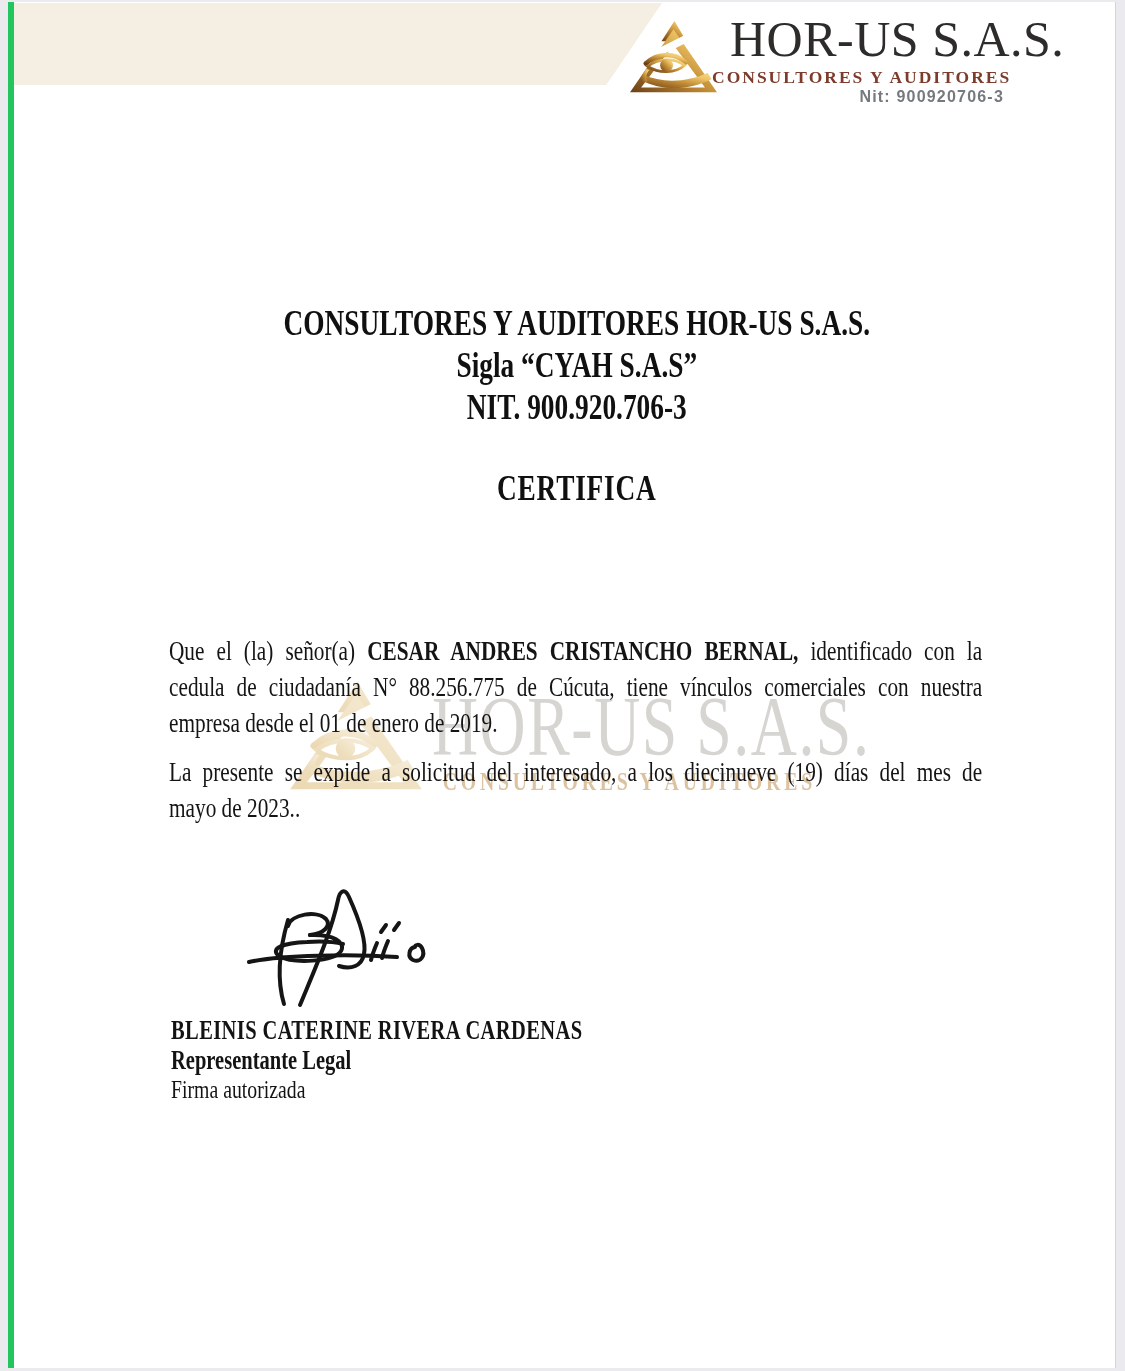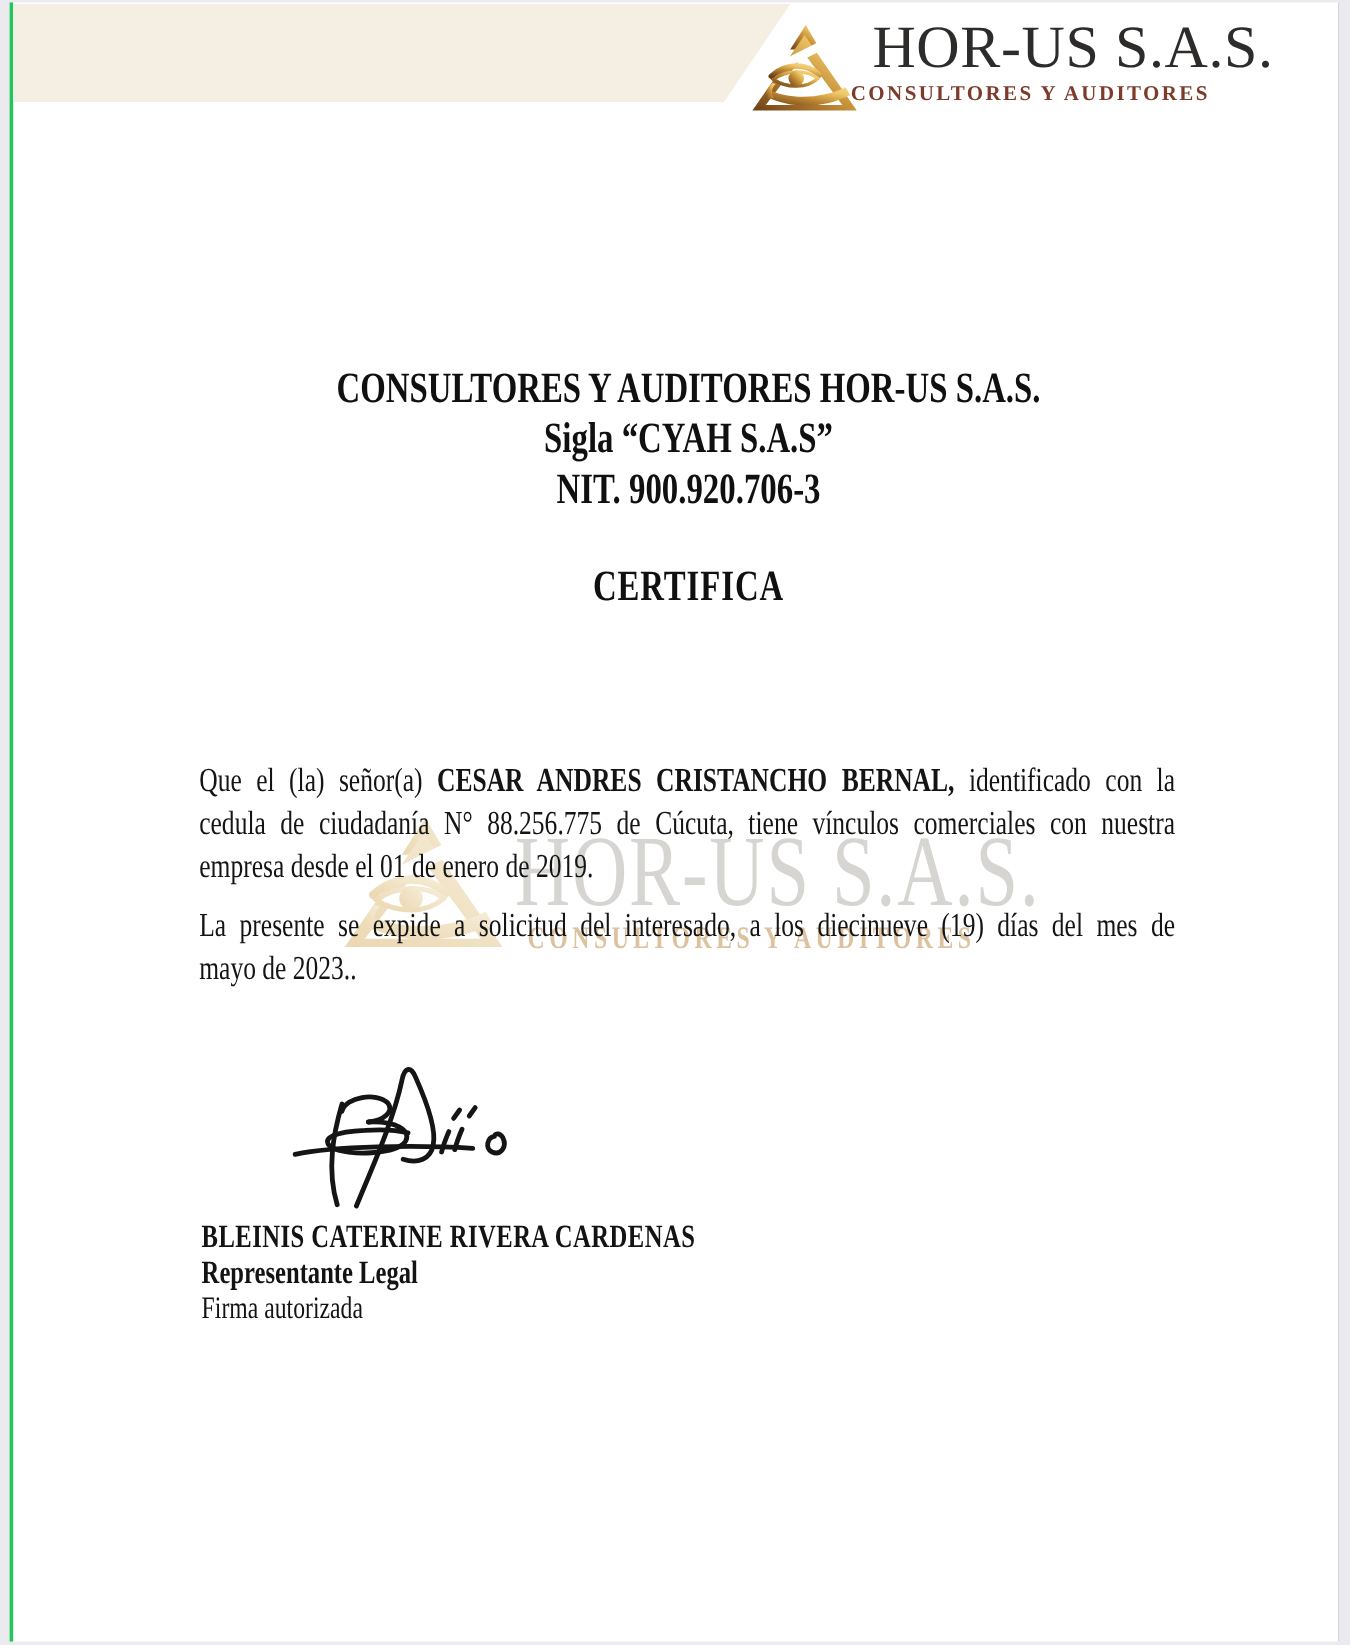--- a/index.html
+++ b/index.html
@@ -6,21 +6,21 @@
   body{
     width:1125px;height:1371px;
     background:#eaeaef;
     position:relative;
     font-family:"Liberation Serif","DejaVu Serif",serif;
     overflow:hidden;
   }
   .page{
     position:absolute;left:8px;top:2px;width:1108px;height:1366px;
     background:#ffffff;
-    border-left:3px solid #22c55e;
+    border-left:6px solid #22c55e;
     border-right:1px solid #d3d3da;
     box-sizing:border-box;
     overflow:hidden;
   }
   
   .band{
     position:absolute;left:0;top:1px;width:648px;height:82px;
     background:#f4efe2;
     clip-path:polygon(0 0,100% 0,91.4% 100%,0 100%);
   }
@@ -111,20 +111,21 @@
       <path fill-rule="evenodd" fill="url(#gold)" d="M50,10 L97,78 L3,78 Z M50,27 L84,73 L15,73 Z"></path>
       <line x1="28" y1="38" x2="74" y2="15" stroke="#ffffff" stroke-width="8"></line>
       <path d="M20,47 C33,35 52,35 63,46" fill="none" stroke="url(#gold)" stroke-width="5" stroke-linecap="round"></path>
       <path d="M22,50 C34,41 52,41 62,49 C52,58 34,58 22,50 Z" fill="#ffffff" stroke="url(#gold)" stroke-width="3"></path>
       <circle cx="42.5" cy="49" r="7" fill="url(#gold)"></circle>
       <path d="M17,59 C38,69 66,67 87,57 L91,64 C68,76 38,77 15,65 Z" fill="url(#gold)"></path>
       <path d="M21,53 C15,59 13,65 17,69 L22,66 C19,62 21,57 24,54 Z" fill="url(#gold)"></path>
     </svg>
     <div class="logo-name">HOR-US S.A.S.</div>
     <div class="logo-tagline">CONSULTORES Y AUDITORES</div>
+    <div class="logo-nit">Nit: 900920706-3</div>
   </div>
 
   <svg class="wm wm-pyramid" width="140" height="112" viewBox="0 0 100 80">
     <defs>
       <linearGradient id="cream" x1="0" y1="1" x2="1" y2="0">
         <stop offset="0" stop-color="#ecd8b2"></stop>
         <stop offset="0.5" stop-color="#f0e2c4"></stop>
         <stop offset="1" stop-color="#f6ecd8"></stop>
       </linearGradient>
     </defs>

